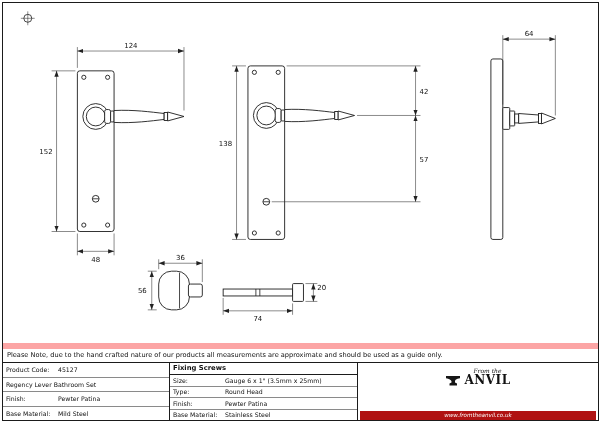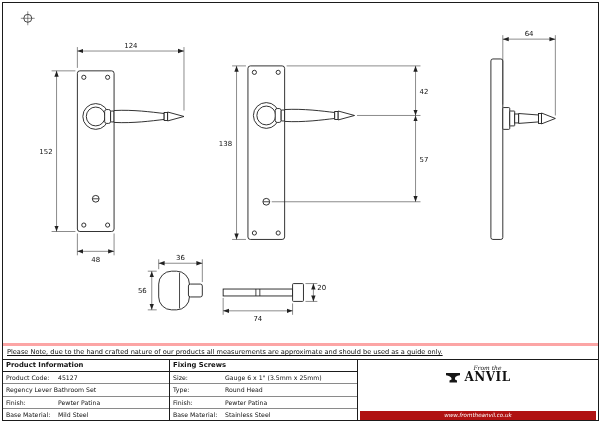--- a/index.html
+++ b/index.html
@@ -6,22 +6,22 @@
   html,body{margin:0;padding:0;width:600px;height:422px;background:#fff;overflow:hidden;
             font-family:"DejaVu Sans","Liberation Sans",sans-serif;}
   .sheet{position:absolute;left:2px;top:2px;width:595px;height:417px;border:1px solid #1b1b1b;
          display:flex;flex-direction:column;background:#fff;}
   .drawing-area{position:relative;flex:0 0 340px;}
   .drawing-area svg{display:block;width:100%;height:100%;}
   .sh{stroke:#1b1b1b;stroke-width:0.9;fill:#fff;}
   .shn{stroke:#1b1b1b;stroke-width:0.8;fill:none;}
   .dl{stroke:#2a2a2a;stroke-width:0.55;fill:none;}
   .dtext{font-size:7px;fill:#111;font-family:"DejaVu Sans","Liberation Sans",sans-serif;}
-  .note-bar{flex:0 0 13px;border-top:3px solid #fca5a5;font-size:6.6px;line-height:12.5px;
-            padding-left:4px;color:#111;white-space:nowrap;text-decoration:underline;}
+  .note-bar{flex:0 0 13px;border-top:6px solid #fca5a5;font-size:6.6px;line-height:12.5px;
+            padding-left:4px;color:#111;white-space:nowrap;}
   .spec-table{flex:1;border-top:1px solid #1b1b1b;display:flex;color:#111;min-height:0;}
   .col{border-right:1px solid #1b1b1b;display:flex;flex-direction:column;min-width:0;}
   .col-product{width:166px;}
   .col-pack{width:162px;}
   .col-screws{width:187px;}
   .col-logo{flex:1;border-right:none;}
   .col-header{flex:0 0 11px;font-weight:bold;font-size:6.8px;line-height:11px;padding:0 3px;
               border-bottom:1px solid #1b1b1b;white-space:nowrap;}
   .trow{flex:1;display:flex;align-items:center;padding:0 3px;border-bottom:1px solid #8a8a8a;
         font-size:6.2px;white-space:nowrap;}
@@ -182,21 +182,20 @@
         <text x="317" y="288" text-anchor="start" class="dtext">20</text>
       </g>
     </svg>
   </div>
 
   <div class="note-bar">Please Note, due to the hand crafted nature of our products all measurements are approximate and should be used as a guide only.</div>
 
   <div class="spec-table">
 
     <div class="col col-product">
-      <div class="col-header">Product Information</div>
       <div class="trow">
         <span class="tlabel">Product Code:</span>
         <span class="tvalue">45127</span>
       </div>
       <div class="trow">
         <span class="tlabel"></span>
         <span class="tvalue">Regency Lever Bathroom Set</span>
       </div>
       <div class="trow">
         <span class="tlabel">Finish:</span>

